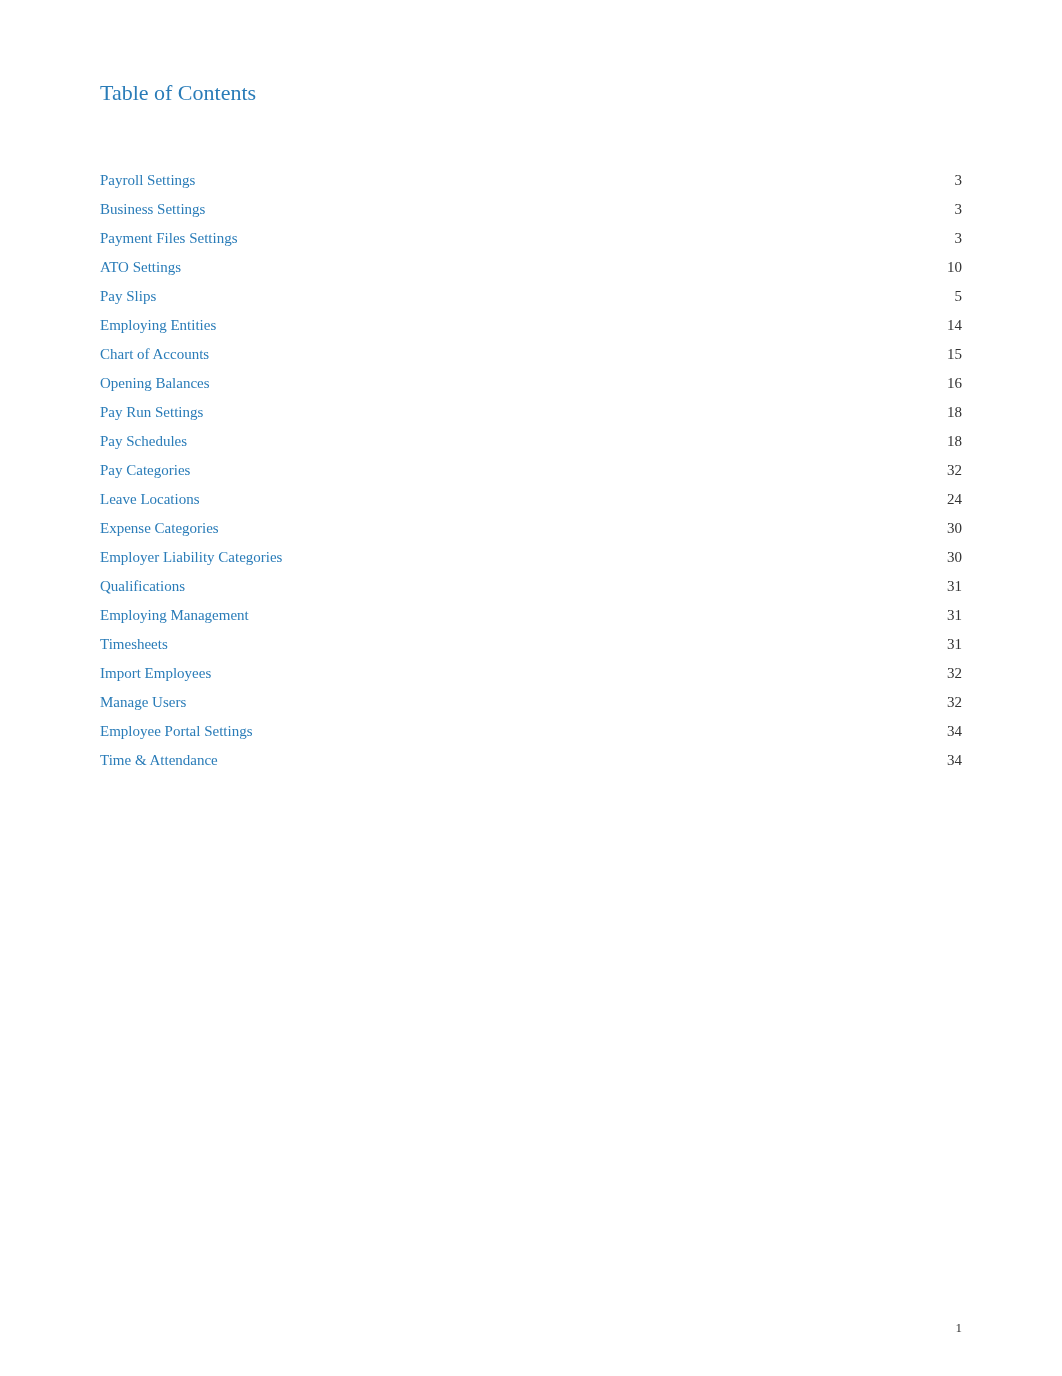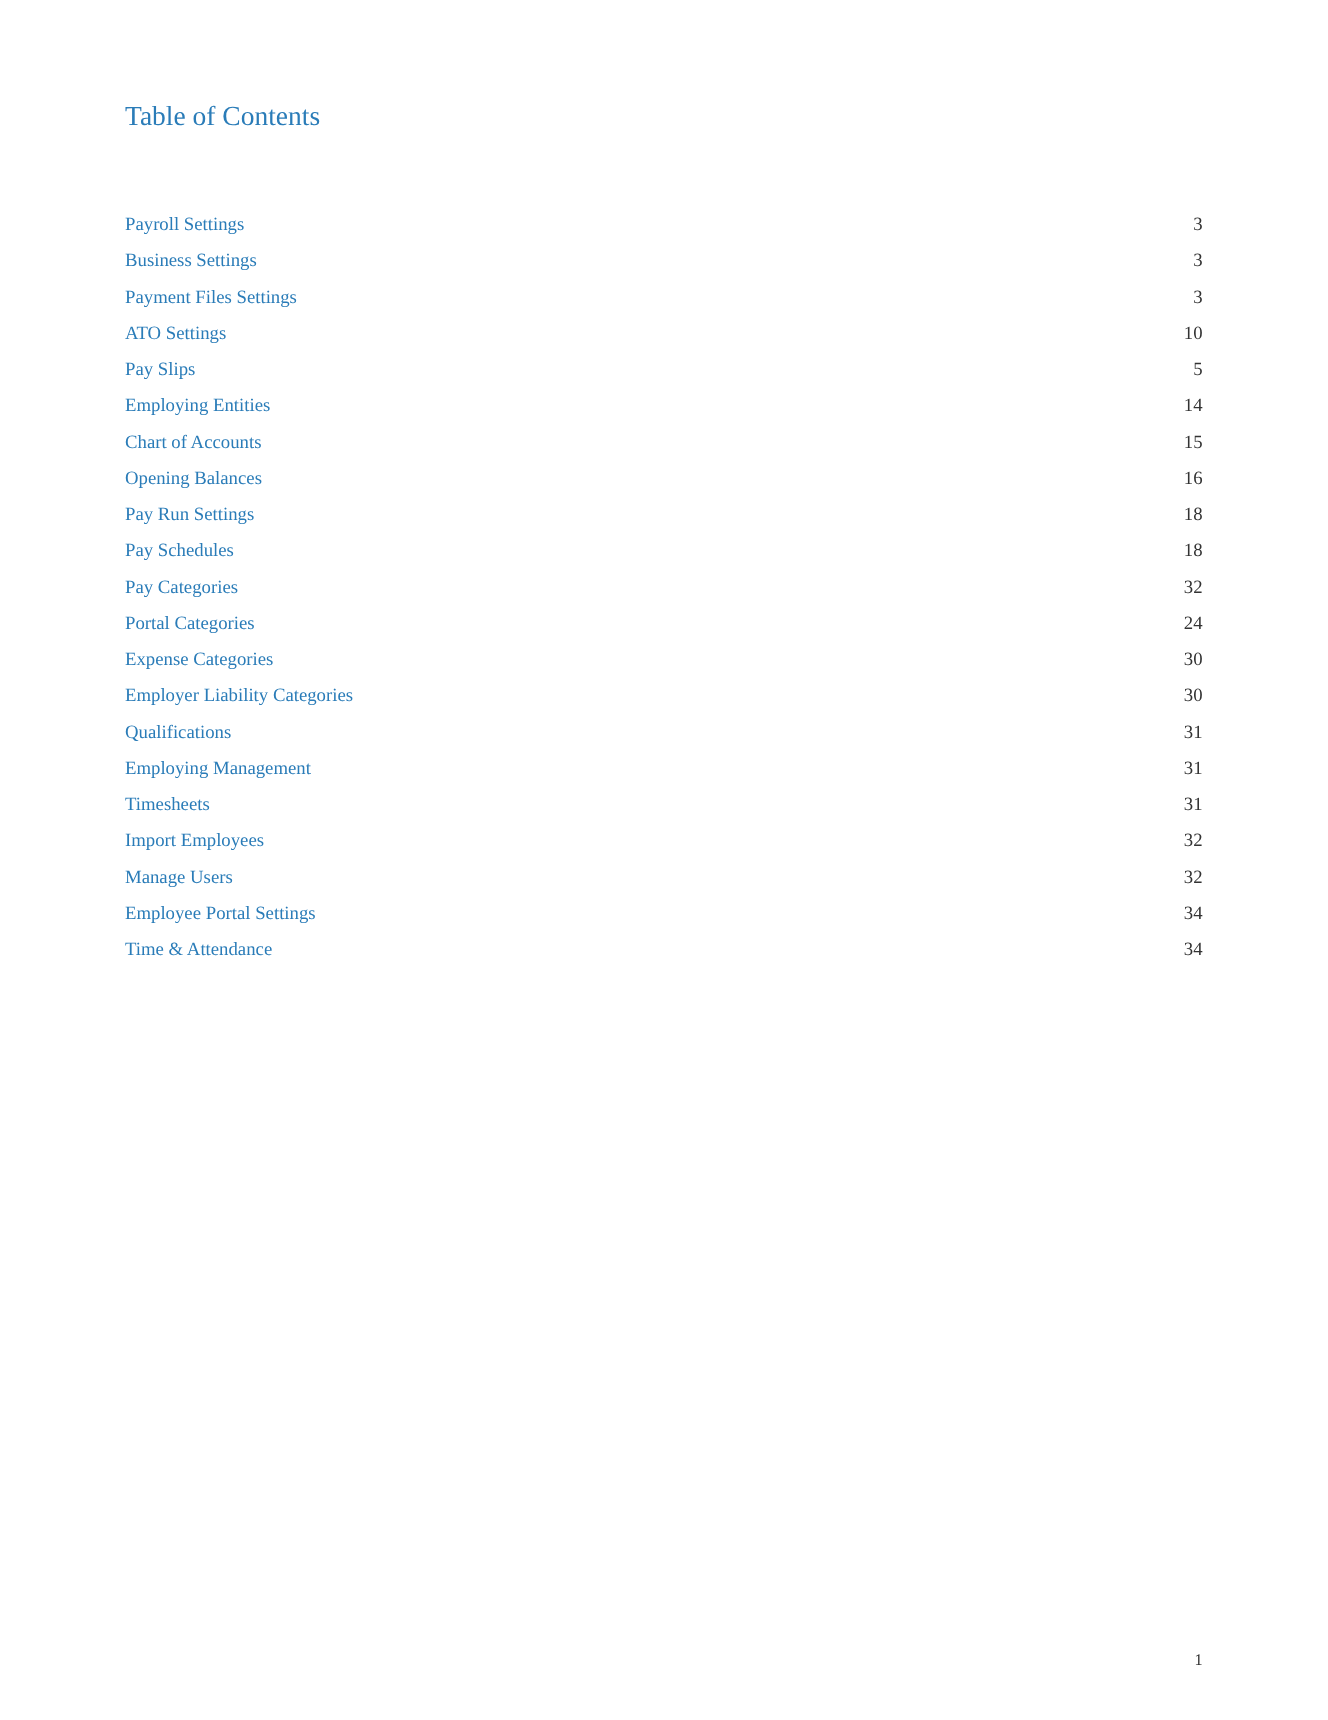--- a/index.html
+++ b/index.html
@@ -121,21 +121,21 @@
       <a class="toc-item-label" href="#">Pay Schedules</a>
       <span class="toc-item-dots"></span>
       <span class="toc-item-page">18</span>
     </div>
     <div class="toc-item">
       <a class="toc-item-label" href="#">Pay Categories</a>
       <span class="toc-item-dots"></span>
       <span class="toc-item-page">32</span>
     </div>
     <div class="toc-item">
-      <a class="toc-item-label" href="#">Portal Categories</a>
+      <a class="toc-item-label" href="#">Leave Locations</a>
       <span class="toc-item-dots"></span>
       <span class="toc-item-page">24</span>
     </div>
     <div class="toc-item">
       <a class="toc-item-label" href="#">Expense Categories</a>
       <span class="toc-item-dots"></span>
       <span class="toc-item-page">30</span>
     </div>
     <div class="toc-item">
       <a class="toc-item-label" href="#">Employer Liability Categories</a>

